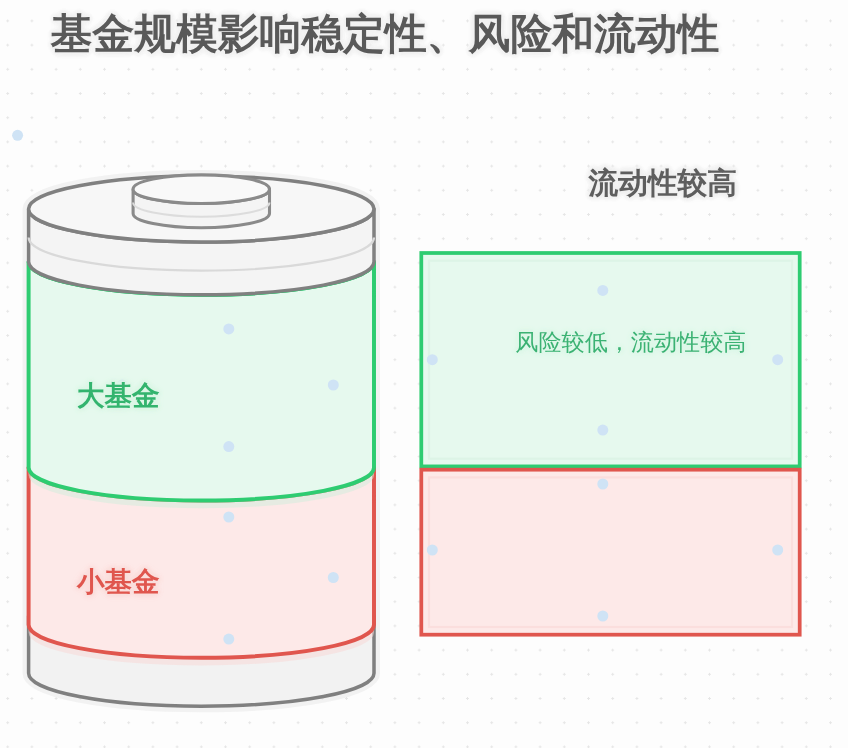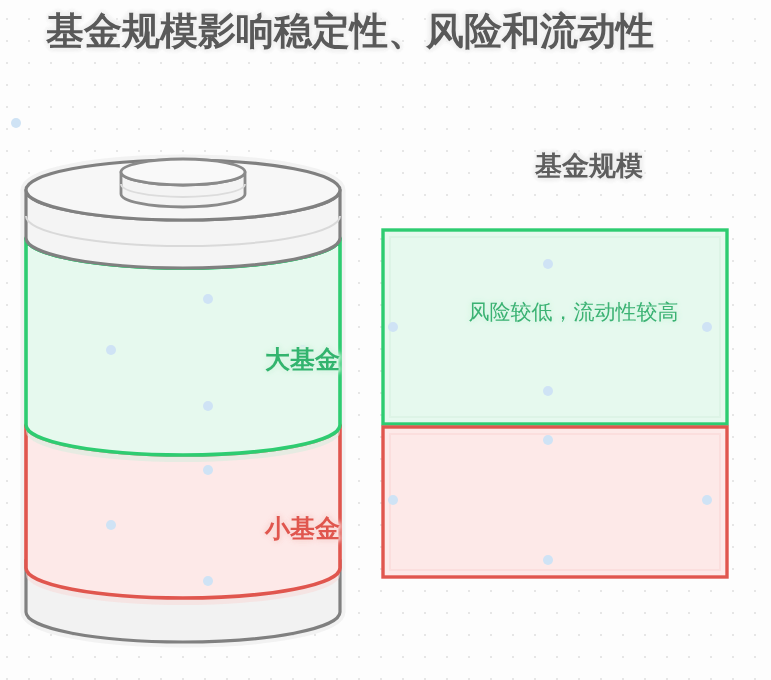--- a/index.html
+++ b/index.html
@@ -61,21 +61,21 @@
     position: absolute;
     left: 0;
     top: 0;
     width: 771px;
     height: 680px;
   }
 
   
   .cyl-label {
     position: absolute;
-    text-align: right;
+    text-align: left;
     font-size: 25px;
     font-weight: bold;
     white-space: nowrap;
   }
   #label-large {
     left: 70px;
     top: 343px;
     width: 270px;
     color: #33b46e;
     text-shadow:
@@ -207,21 +207,21 @@
       <circle cx="707" cy="327" r="5"></circle>
       <circle cx="707" cy="500" r="5"></circle>
       <circle cx="393" cy="327" r="5"></circle>
       <circle cx="393" cy="500" r="5"></circle>
       <circle cx="16" cy="123" r="5"></circle>
     </g>
   </svg>
 
   <div id="title">基金规模影响稳定性、风险和流动性</div>
 
-  <div id="legend-label">基金规模</div>
+  <div id="legend-label">流动性较高</div>
 
   <div class="cyl-label" id="label-large">大基金</div>
 
   <div class="cyl-label" id="label-small">小基金</div>
 
   <div class="box-text" id="text-green">风险较低，流动性较高</div>
 
 
 </div>
 

